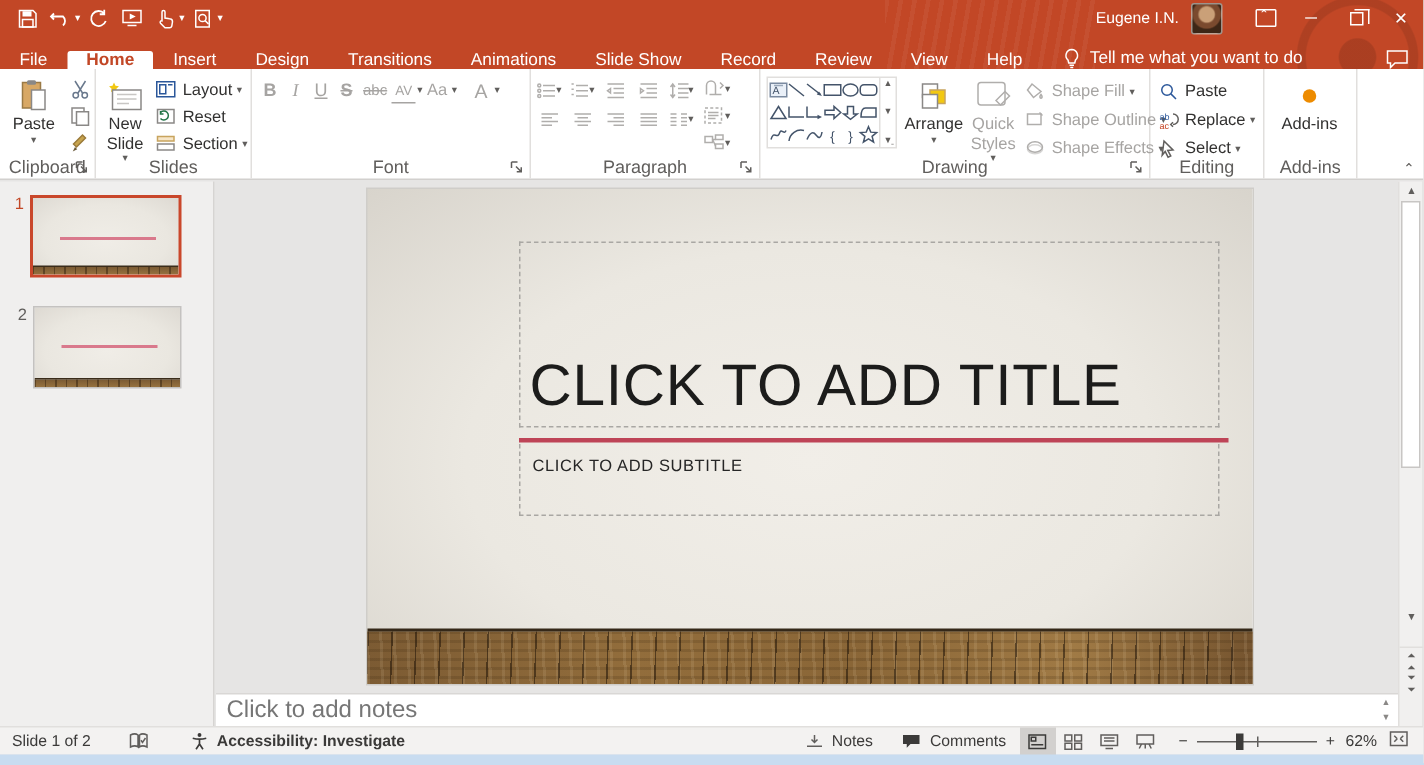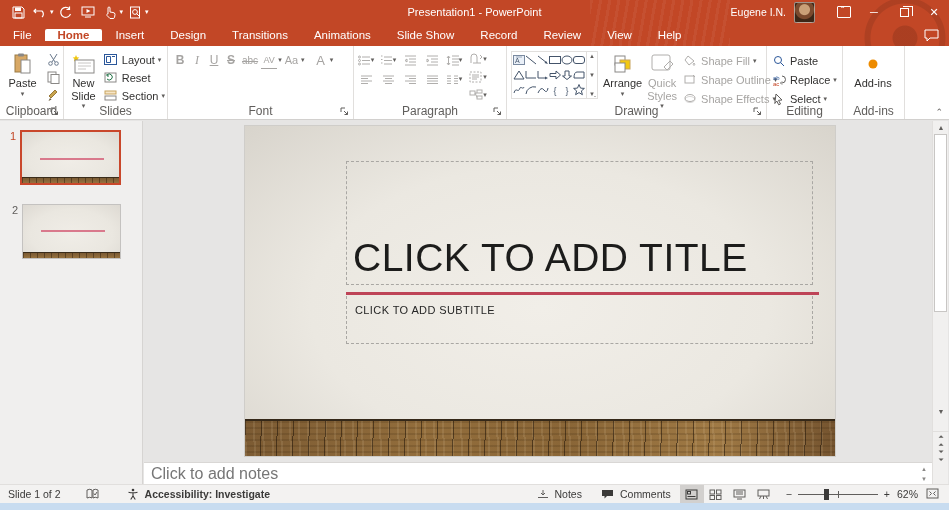--- a/index.html
+++ b/index.html
@@ -25,21 +25,21 @@
   .tb-user { font-size:10.5px; margin-right:8px; }
   .avatar { width:21px; height:21px; border-radius:2px; margin-right:14px;
     background:radial-gradient(circle at 50% 35%, #caa078 0 5px, #7a4a2e 6px 9px, #3c2616 10px), linear-gradient(#8a6a4a,#55331e); border:1px solid rgba(255,255,255,.5); }
   .winbtn { width:30px; height:24px; display:flex; align-items:center; justify-content:center; color:#fff; font-size:11px; }
   .ribbon-display-icon { width:14px; height:12px; border:1px solid #fff; border-radius:1px; position:relative; }
   .ribbon-display-icon:after { content:"ˆ"; position:absolute; top:-1px; left:3px; font-size:10px; color:#fff; }
   .restore-glyph { width:9px; height:9px; border:1px solid #fff; position:relative; }
   .restore-glyph:before { content:""; position:absolute; top:-3px; left:2px; width:9px; height:9px; border:1px solid #fff; border-bottom:none; border-left:none; }
 
   
-  .tabrow { position:absolute; top:24px; left:0; right:0; height:22px; display:flex; align-items:center; color:#fff; z-index:2; }
+  .tabrow { position:absolute; top:24px; left:0; right:0; height:22px; display:flex; align-items:flex-end; color:#fff; z-index:2; }
   .tab { padding:0 13px; display:flex; align-items:center; font-size:11.5px; }
   .tab.active { background:#fff; color:#C24726; border-radius:2px 2px 0 0; font-weight:bold; }
   .tellme { display:flex; align-items:center; gap:7px; margin-left:14px; font-size:11.5px; }
   .bulb-icon svg { display:block; }
   .feedback { margin-left:auto; margin-right:10px; display:flex; align-items:center; }
 
   
   .ribbon { position:absolute; top:46px; left:0; width:949px; height:74px; background:#fff; border-bottom:1px solid #D2D0CE; display:flex; }
   .rgroup { position:relative; border-right:1px solid #E1DFDD; padding:3px 2px 14px 4px; }
   .rgroup-label { position:absolute; bottom:1px; left:0; right:0; text-align:center; font-size:12px; color:#605E5C; }
@@ -191,21 +191,20 @@
         <span class="caret-w">▾</span>
         <span class="qbtn">
           <svg width="12" height="13" viewBox="0 0 12 13">
               <rect x="1.5" y="1" width="9" height="11" fill="none" stroke="#fff"></rect>
               <circle cx="6" cy="6" r="2.4" fill="none" stroke="#fff"></circle>
               <path d="M7.6 7.6 L10 10" stroke="#fff"></path>
             </svg>
         </span>
         <span class="caret-w">▾</span>
       </div>
-      <div class="tb-title">Presentation1 - PowerPoint</div>
       <div class="tb-right">
         <span class="tb-user">Eugene I.N.</span>
         <span class="avatar"></span>
         <span class="winbtn">
             <span class="ribbon-display-icon"></span>
           </span>
         <span class="winbtn">─</span>
         <span class="winbtn">
             <span class="restore-glyph"></span>
           </span>
@@ -218,20 +217,29 @@
       <span class="tab active">Home</span>
       <span class="tab">Insert</span>
       <span class="tab">Design</span>
       <span class="tab">Transitions</span>
       <span class="tab">Animations</span>
       <span class="tab">Slide Show</span>
       <span class="tab">Record</span>
       <span class="tab">Review</span>
       <span class="tab">View</span>
       <span class="tab">Help</span>
+      <span class="tellme">
+        <span class="bulb-icon">
+          <svg width="11" height="14" viewBox="0 0 11 14">
+              <path d="M5.5 1 a4 4 0 0 1 2.5 7 l-.5 2 h-4 l-.5 -2 a4 4 0 0 1 2.5 -7z" fill="none" stroke="#fff"></path>
+              <path d="M4 11.5 h3 M4.5 13 h2" stroke="#fff"></path>
+            </svg>
+        </span>
+        <span>Tell me what you want to do</span>
+      </span>
       <span class="feedback">
         <svg width="15" height="13" viewBox="0 0 15 13">
             <path d="M1 1 h13 v8 h-8 l-3 3 v-3 h-2 z" fill="none" stroke="#fff"></path>
           </svg>
       </span>
     </div>
   </div>
 
   <div class="ribbon">
 

